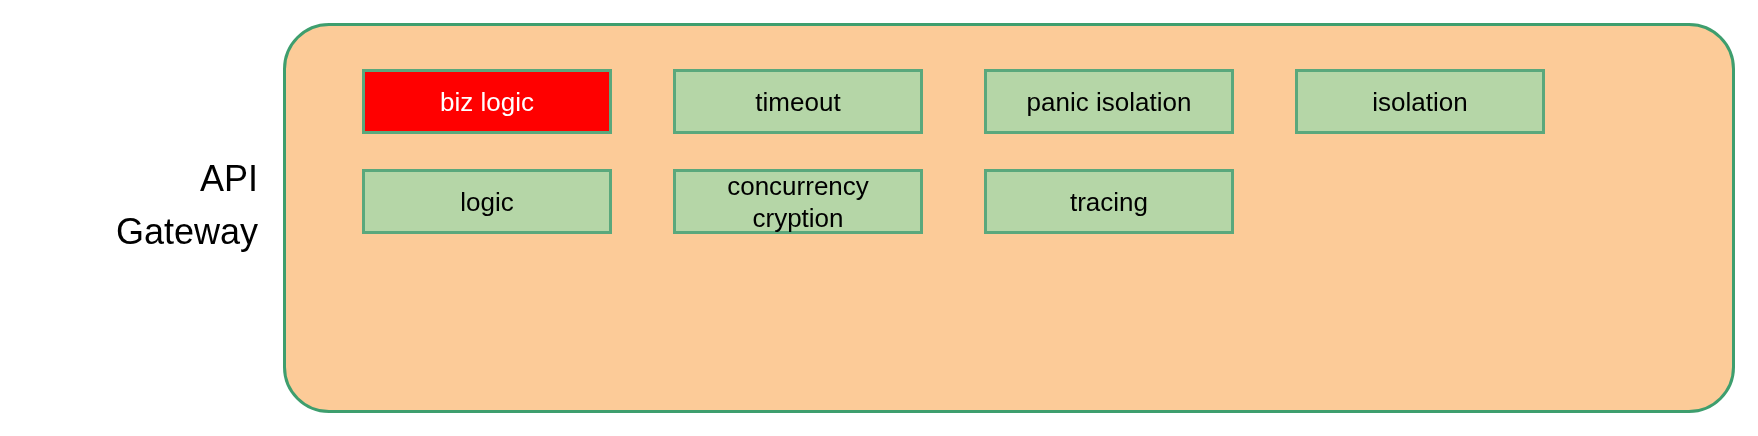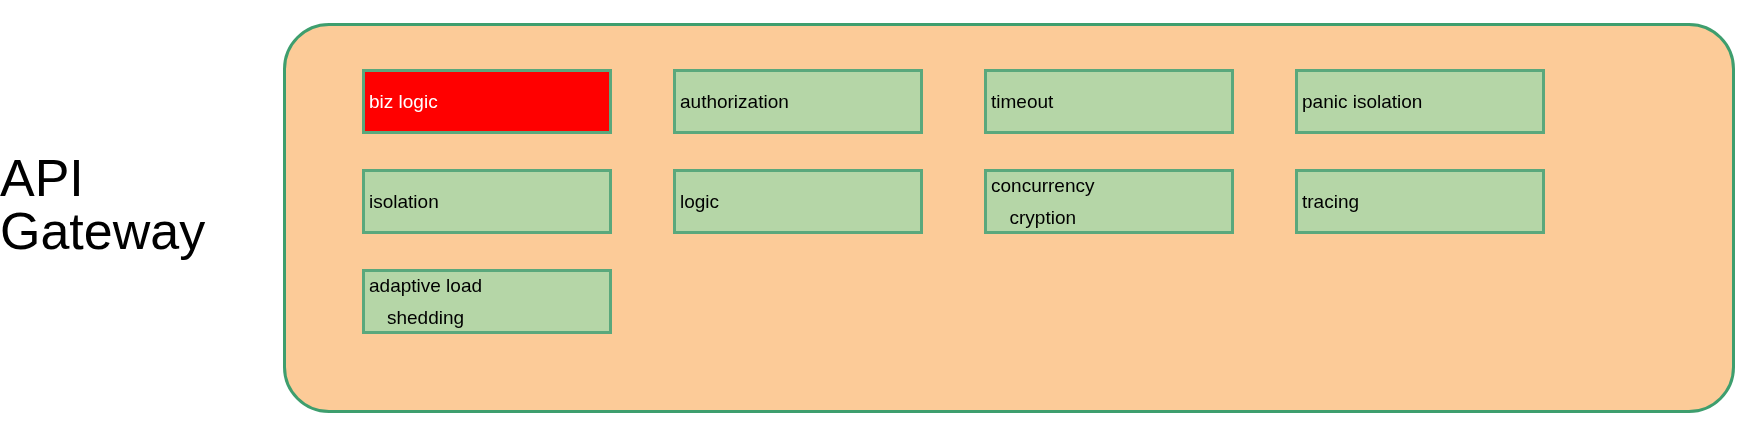--- a/index.html
+++ b/index.html
@@ -19,22 +19,22 @@
     width: 1758px;
     height: 436px;
   }
 
   
   .side-label {
     position: absolute;
     left: 0px;
     top: 152px;
     width: 258px;
-    text-align: left;
-    font-size: 52px;
+    text-align: right;
+    font-size: 36px;
     line-height: 53px;
     color: #000000;
     white-space: pre-line;
   }
 
   
   .gateway-box {
     position: absolute;
     left: 283px;
     top: 23px;
@@ -59,24 +59,24 @@
     column-gap: 61px;
     row-gap: 35px;
   }
 
   .cell {
     box-sizing: border-box;
     background: #B5D6A7;
     border: 3px solid #5AA87C;
     display: flex;
     align-items: center;
-    justify-content: flex-start;
+    justify-content: center;
     text-align: center;
     color: #000000;
-    font-size: 19px;
+    font-size: 26px;
     line-height: 32px;
     padding: 0 4px;
     white-space: pre-line;
   }
 
   .cell.highlight {
     background: #FF0000;
     color: #FFFFFF;
     border-color: #5AA87C;
   }
@@ -90,23 +90,20 @@
 Gateway</div>
 
   <div class="gateway-box">
 
     <div class="grid">
 
       <div class="cell highlight">
         <span>biz logic</span>
       </div>
 
-      <div class="cell">
-        <span>authorization</span>
-      </div>
 
 
       <div class="cell">
         <span>timeout</span>
       </div>
 
       <div class="cell">
         <span>panic isolation</span>
       </div>
 
@@ -122,20 +119,16 @@
         <span>concurrency
 cryption</span>
       </div>
 
       <div class="cell">
         <span>tracing</span>
       </div>
 
 
 
-      <div class="cell">
-        <span>adaptive load
-shedding</span>
-      </div>
 
     </div>
   </div>
 </div>
 
 </body></html>

